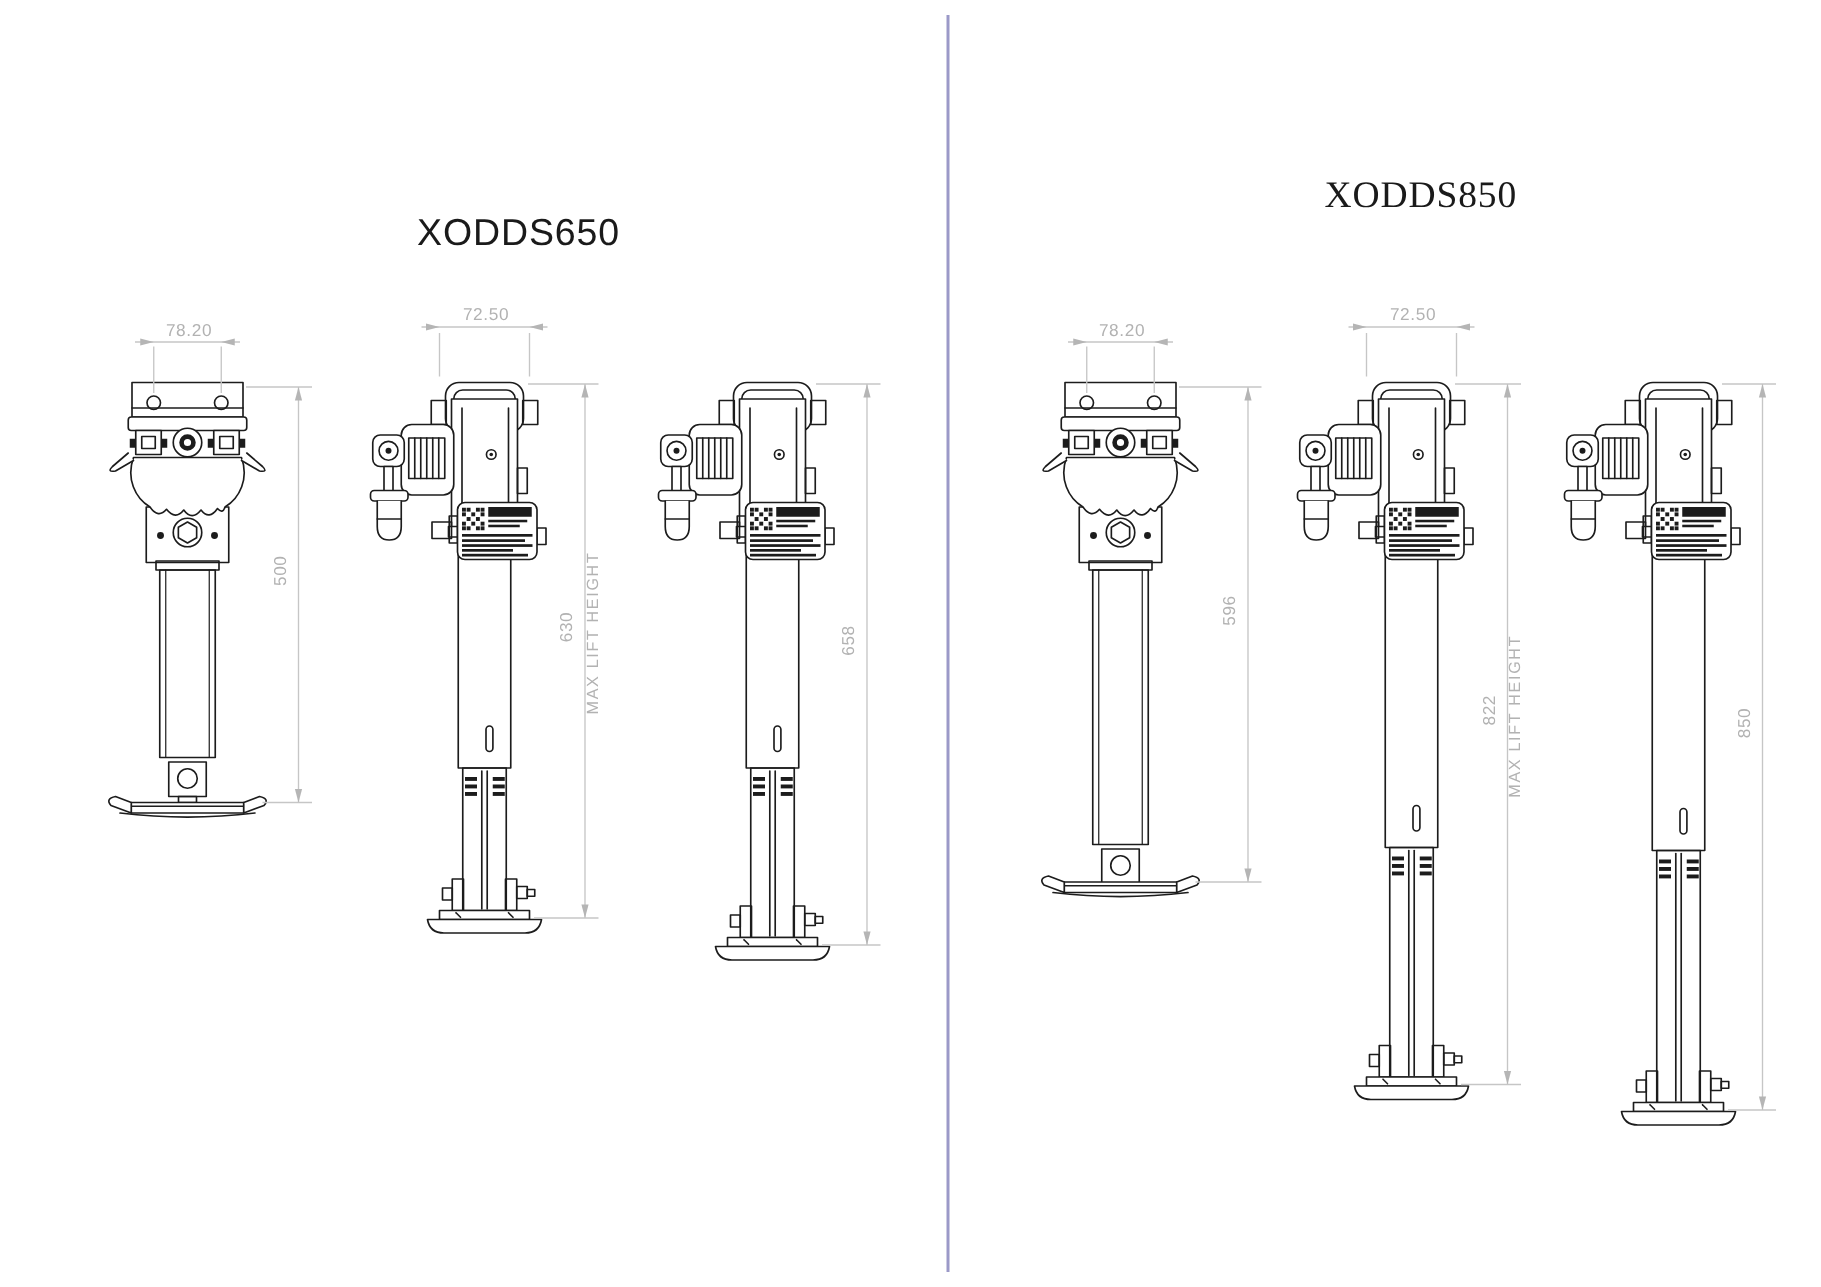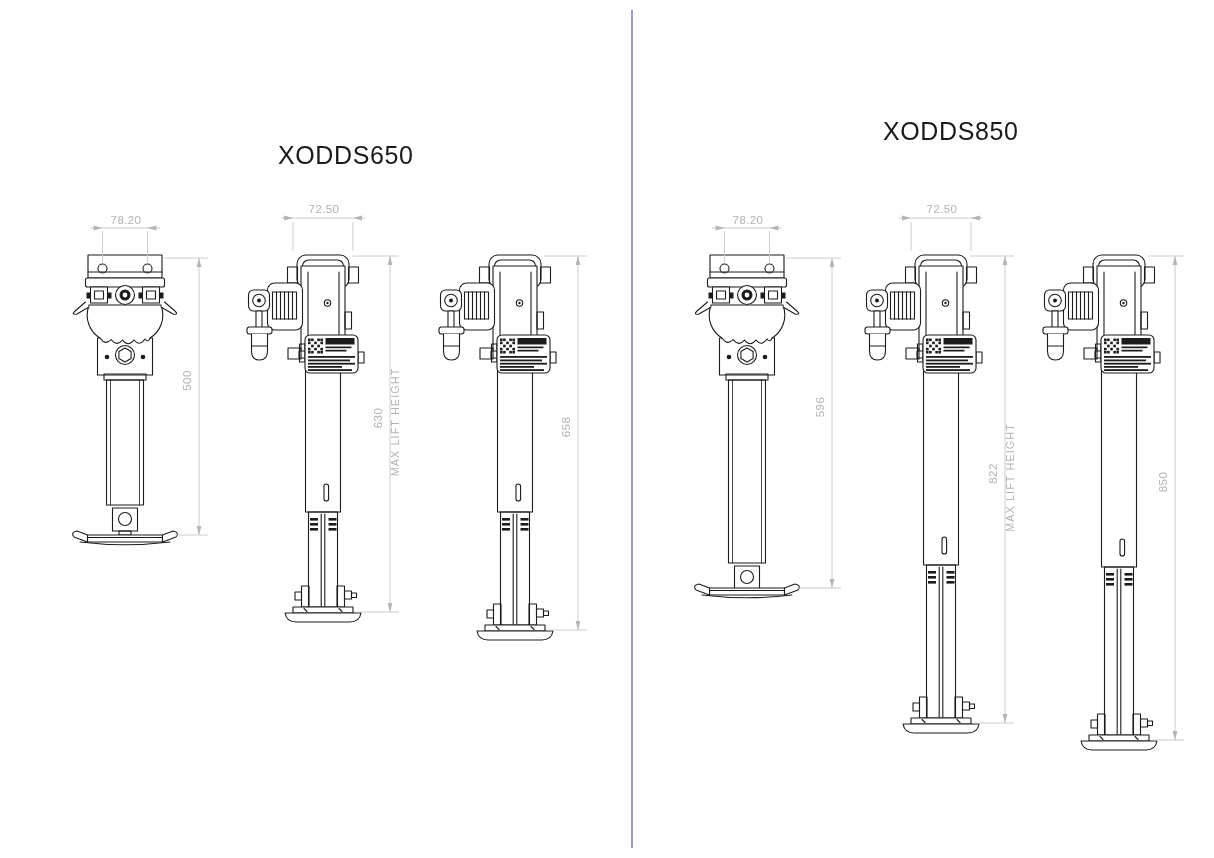--- a/index.html
+++ b/index.html
@@ -505,15 +505,15 @@
         <g fill="#b5b5b5" stroke="none">
           <polygon points="1175,256 1172.6,265 1177.4,265"></polygon>
           <polygon points="1175,740 1172.6,731 1177.4,731"></polygon>
         </g>
         <g fill="#b2b2b2" font-size="11.5" text-anchor="middle" letter-spacing="0.4">
           <text transform="translate(1166.5 482) rotate(-90)">850</text>
         </g>
       </g>
     </svg>
   <div class="model-title" style="left: 278px; top: 117px; color: rgb(26, 26, 26); margin-top: 24px;">XODDS650</div>
-  <div class="model-title" style="left: 883px; top: 117px; color: rgb(26, 26, 26);">XODDS850</div>
+  <div class="model-title" style="left: 883px; top: 117px; color: rgb(26, 26, 26); font-family: Liberation Serif, serif;">XODDS850</div>
   <div class="panel-divider" style="background: rgb(155, 153, 200);"></div>
 </div>
 
 </body></html>

